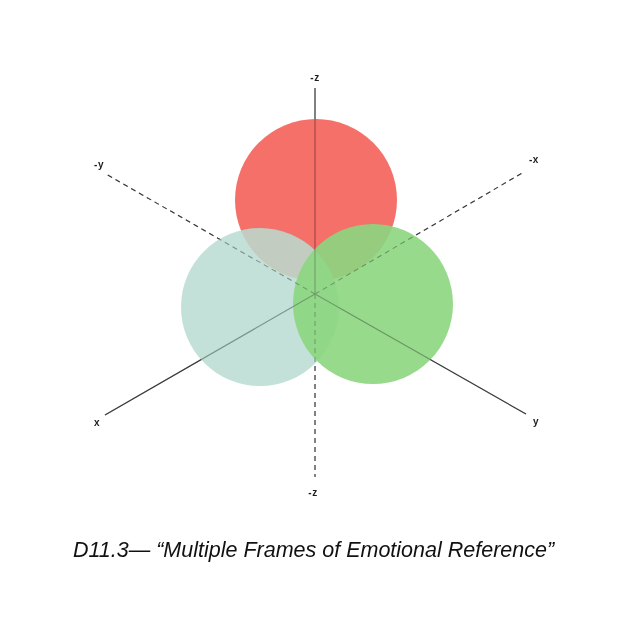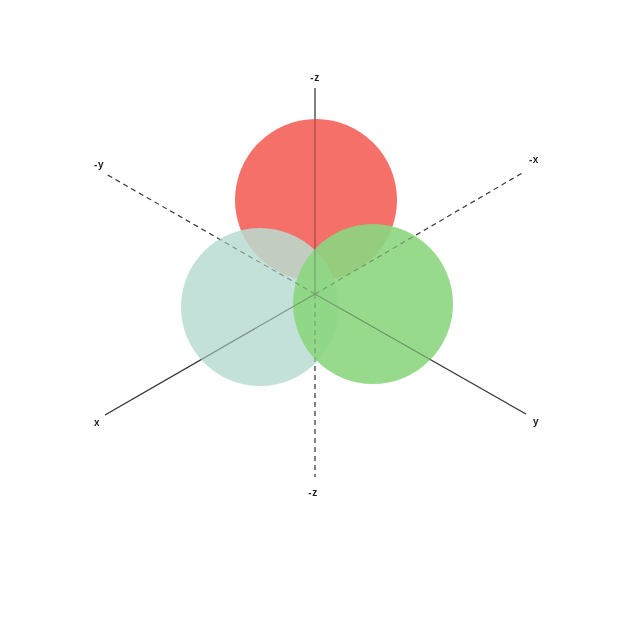--- a/index.html
+++ b/index.html
@@ -73,13 +73,14 @@
       </g>
     <g id="labels-layer">
         <text x="315" y="81" text-anchor="middle" class="axis-label">-z</text>
         <text x="104" y="168" text-anchor="end" class="axis-label">-y</text>
         <text x="529" y="163" text-anchor="start" class="axis-label">-x</text>
         <text x="97" y="426" text-anchor="middle" class="axis-label">x</text>
         <text x="533" y="425" text-anchor="start" class="axis-label">y</text>
         <text x="313" y="496" text-anchor="middle" class="axis-label">-z</text>
       </g>
   </svg>
+  <div id="caption">D11.3— “Multiple Frames of Emotional Reference”</div>
 </div>
 
 </body></html>

